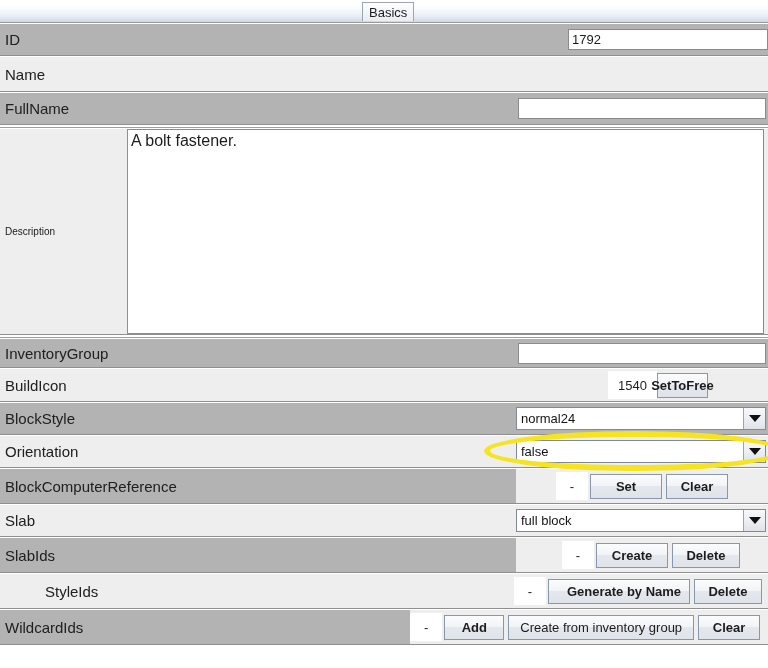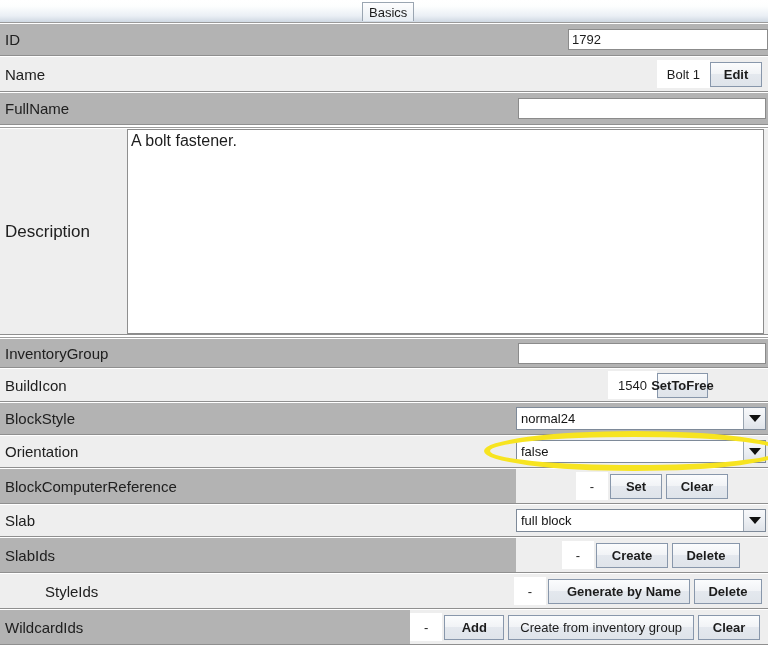--- a/index.html
+++ b/index.html
@@ -184,21 +184,21 @@
   }
   .desc-label {
     width: 128px;
     flex: 0 0 128px;
     background: #eeeeee;
     border-right: 1px solid #8f8f8f;
     display: flex;
     align-items: center;
     padding-left: 5px;
     box-sizing: border-box;
-    font-size: 17px;
+    font-size: 10px;
     color: #202020;
   }
   .desc-area {
     flex: 1 1 auto;
     margin: 0 4px 0 0;
     background: #ffffff;
     border: 1px solid #8b8b8b;
     border-left: none;
     box-sizing: border-box;
     padding: 2px 3px;
@@ -238,28 +238,20 @@
     <div class="row-label">ID</div>
     <div class="row-right" style="width:252px;">
       <div class="tfield" style="width:200px;margin-right:0;">
         <span>1792</span>
       </div>
     </div>
   </div>
 
   <div class="row light" style="height:36px;">
     <div class="row-label">Name</div>
-    <div class="row-right" style="width:140px;">
-      <div class="chip">
-        <span>Bolt 1</span>
-      </div>
-      <div class="btn" style="margin-right:6px;width:52px;">
-        <span>Edit</span>
-      </div>
-    </div>
   </div>
 
   <div class="row dark" style="height:33px;">
     <div class="row-label">FullName</div>
     <div class="row-right" style="width:252px;">
       <div class="tfield" style="width:248px;margin-right:2px;" title="">
         <span></span>
       </div>
     </div>
   </div>
@@ -319,21 +311,21 @@
       </div>
     </div>
   </div>
 
   <div class="row dark" style="height:36px;">
     <div class="row-label">BlockComputerReference</div>
     <div class="pane-light" style="width:252px;">
       <div class="chip narrow">
         <span>-</span>
       </div>
-      <div class="btn" style="width:52px;margin-left:2px;">
+      <div class="btn" style="width:72px;margin-left:2px;">
         <span>Set</span>
       </div>
       <div class="btn" style="width:62px;margin-left:4px;margin-right:36px;">
         <span>Clear</span>
       </div>
     </div>
   </div>
 
   <div class="row light" style="height:33px;">
     <div class="row-label">Slab</div>

